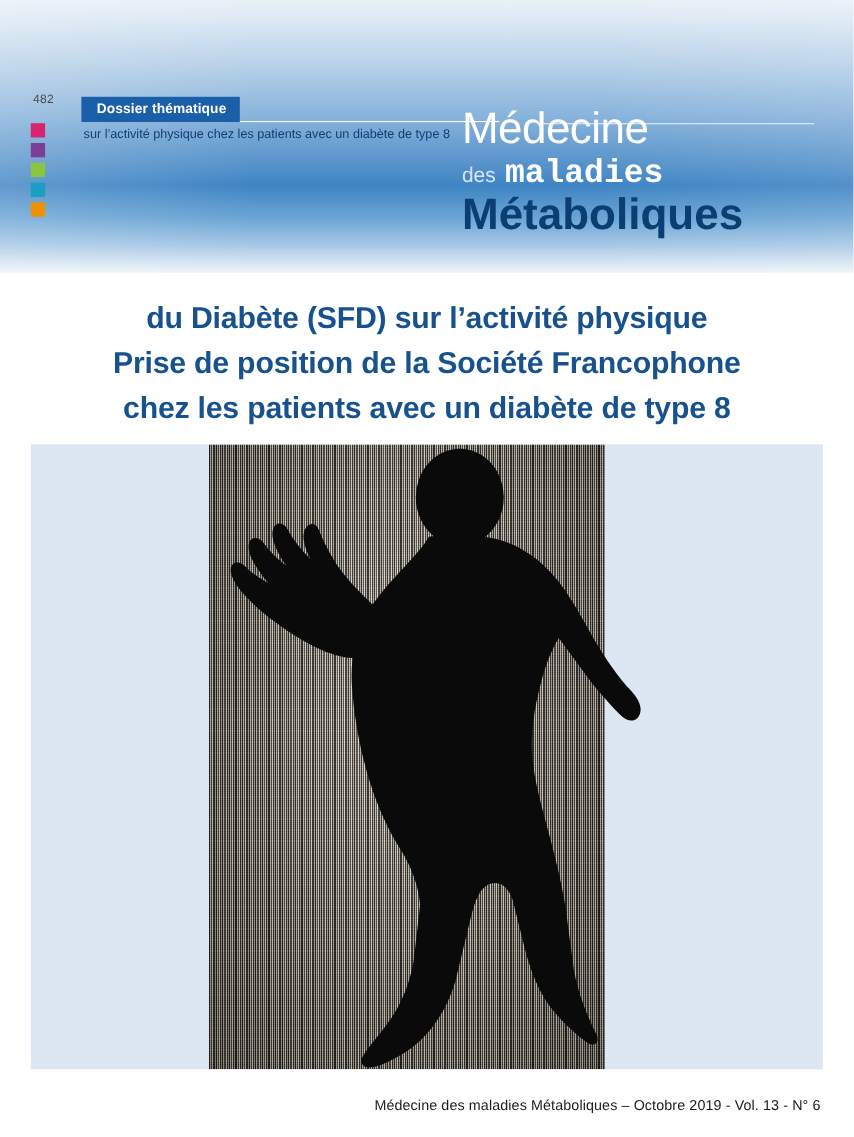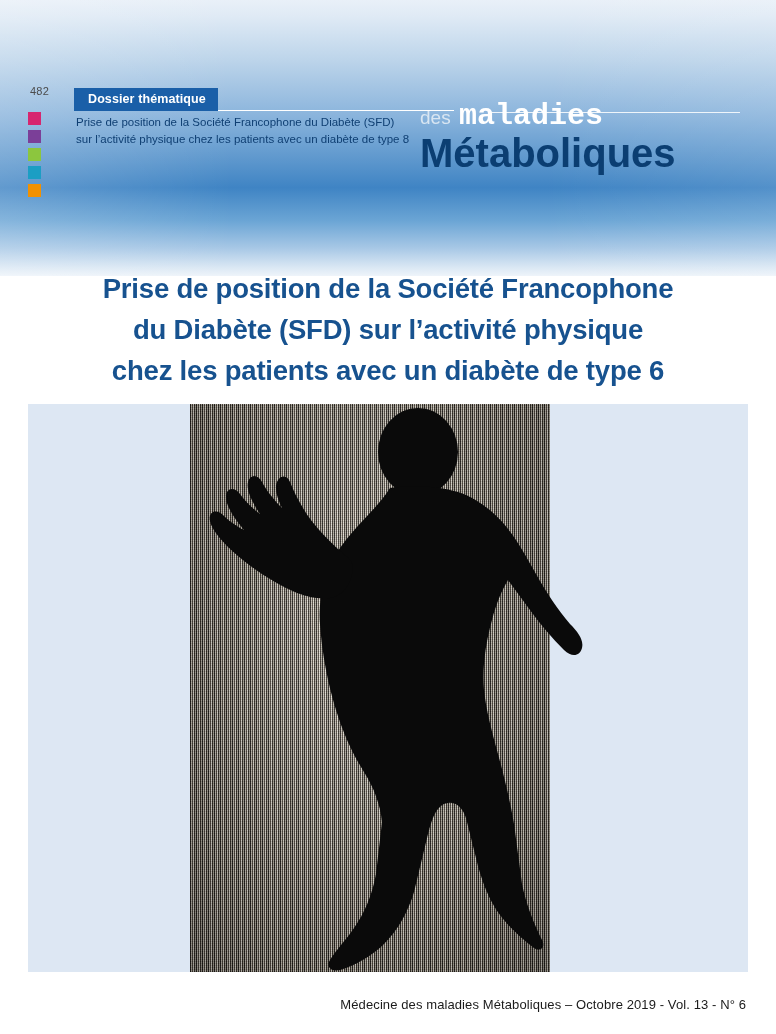--- a/index.html
+++ b/index.html
@@ -19,21 +19,21 @@
     position: absolute;
     inset: 0;
     background: #ffffff;
   }
 
   
   .header-band {
     position: absolute;
     top: 0; left: 0;
     width: 776px;
-    height: 276px;
+    height: 248px;
     background:
       linear-gradient(to bottom,
         #e9f0f8 0%,
         #dfeaf5 6%,
         #bcd4ea 22%,
         #8ab4dc 42%,
         #5d97cd 58%,
         #3f84c4 68%,
         #6ba5d5 80%,
         #a8c8e6 90%,
@@ -228,38 +228,38 @@
       <span class="swatch" style="background:#7b3f98"></span>
       <span class="swatch" style="background:#8cc63e"></span>
       <span class="swatch" style="background:#1b9ec4"></span>
       <span class="swatch" style="background:#f29100"></span>
     </div>
 
     <div class="dossier-rule"></div>
     <div class="dossier-tag">Dossier thématique</div>
 
     <div class="dossier-sub">
-      <div>Prise de position de la Société Francophone du Diabète (SFD)</div>
       <div>sur l’activité physique chez les patients avec un diabète de type 8</div>
     </div>
 
     <div class="masthead-rule"></div>
     <div class="masthead">
+      <div class="line1">Médecine</div>
       <div class="line2">
         <span class="des">des</span>
         <span class="maladies">maladies</span>
       </div>
       <div class="line3">Métaboliques</div>
     </div>
   </div>
 
   <div class="title">
+    <div>du Diabète (SFD) sur l’activité physique</div>
     <div>Prise de position de la Société Francophone</div>
-    <div>du Diabète (SFD) sur l’activité physique</div>
-    <div>chez les patients avec un diabète de type 6</div>
+    <div>chez les patients avec un diabète de type 8</div>
   </div>
 
   <div class="cover">
     <div class="cover-inner"></div>
     <svg class="silhouette" viewBox="0 0 420 568" preserveAspectRatio="none">
       <g fill="#0a0a0a">
 
         <ellipse cx="240" cy="48" rx="40" ry="44"></ellipse>
 
         <path d="M212 84

